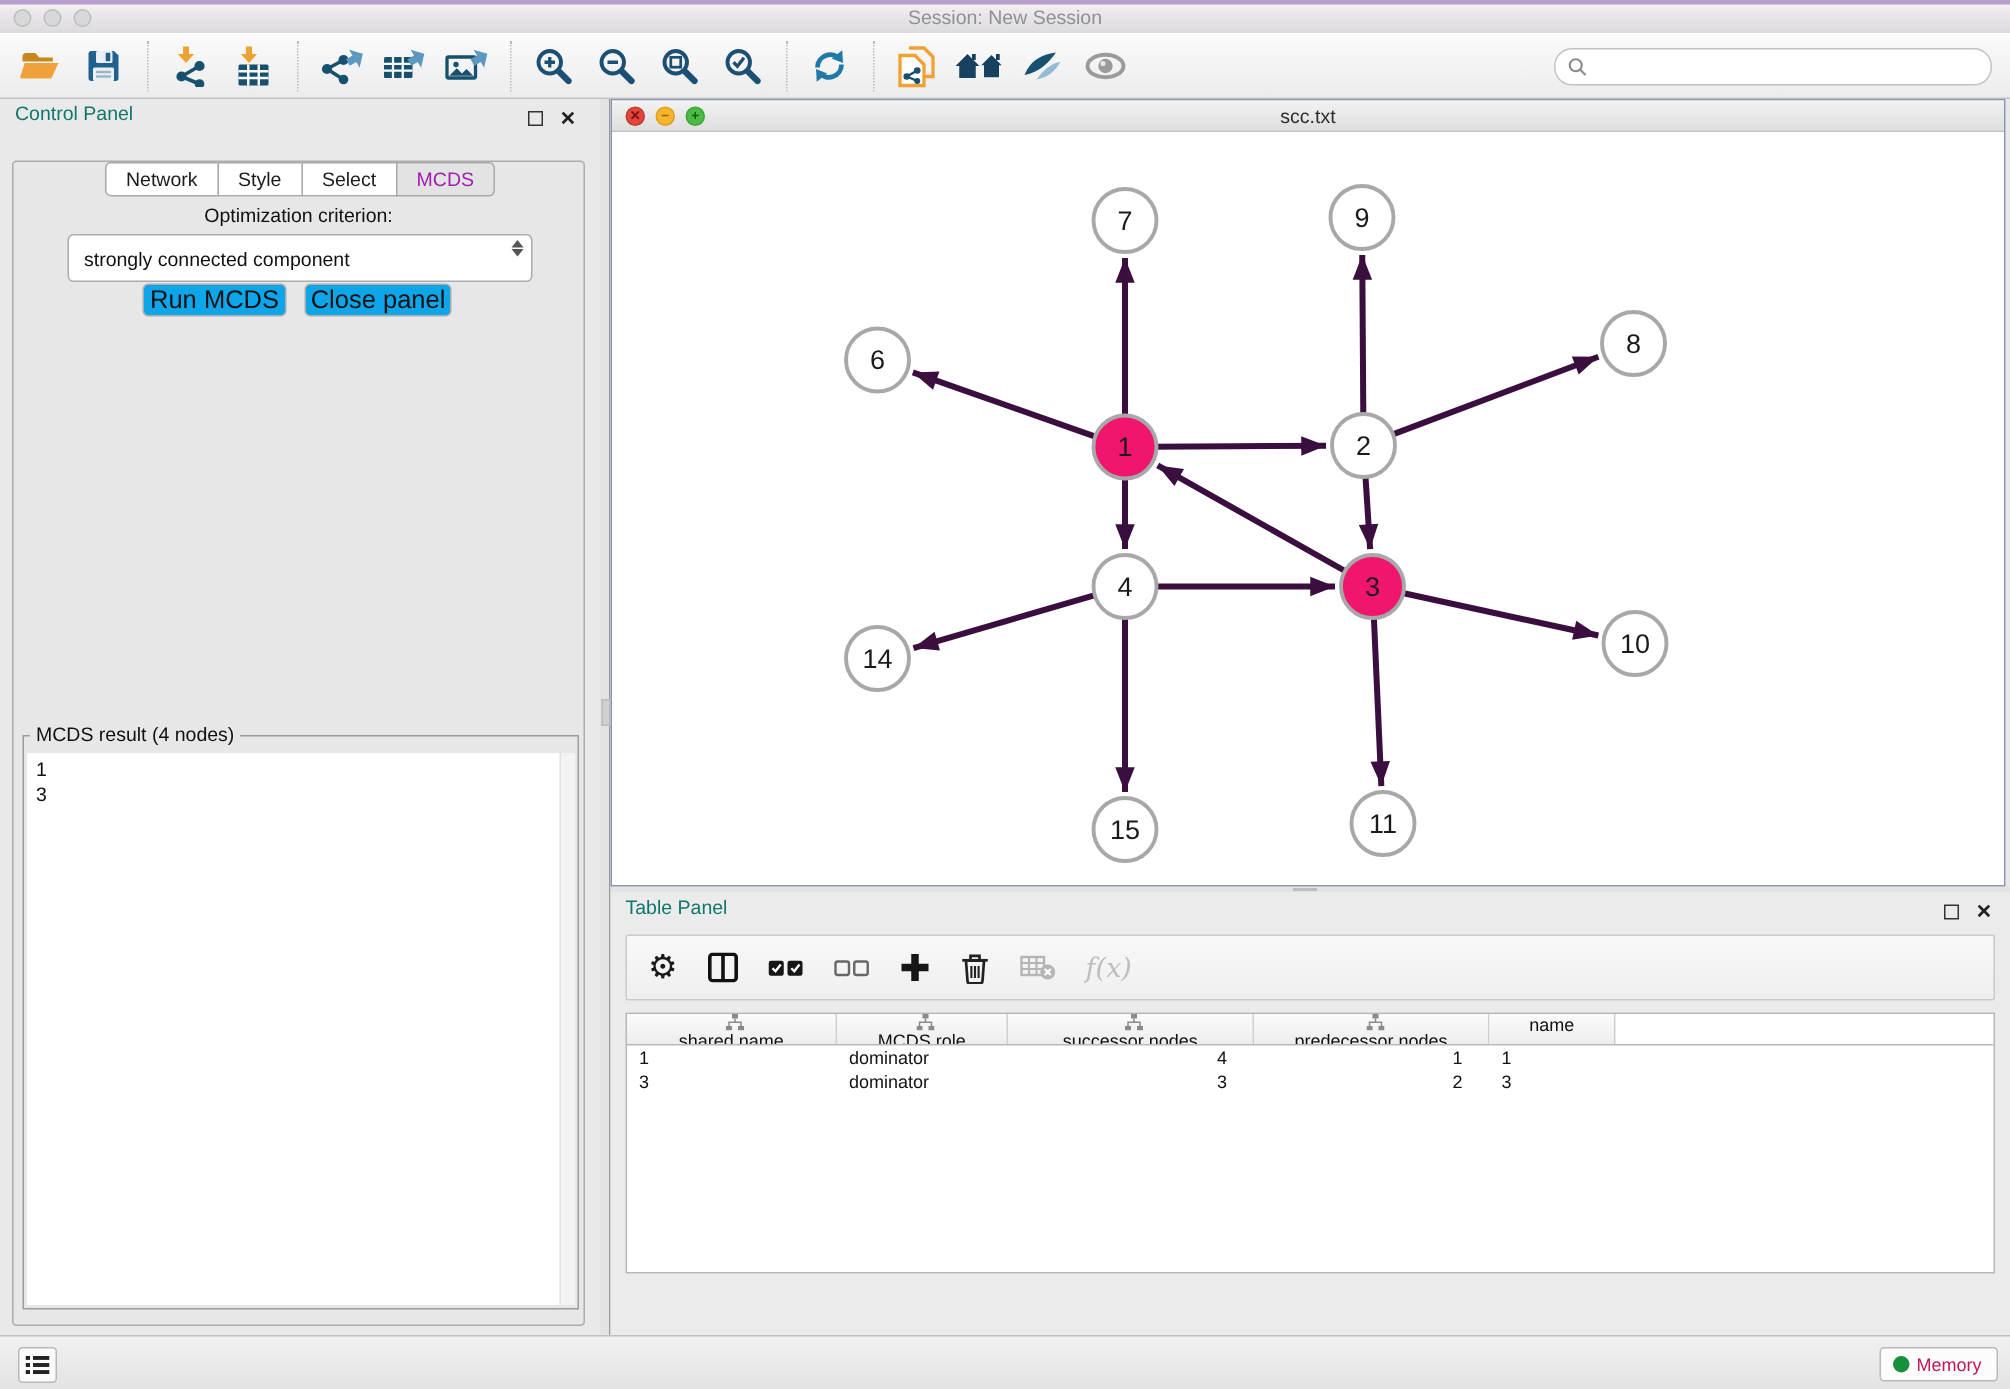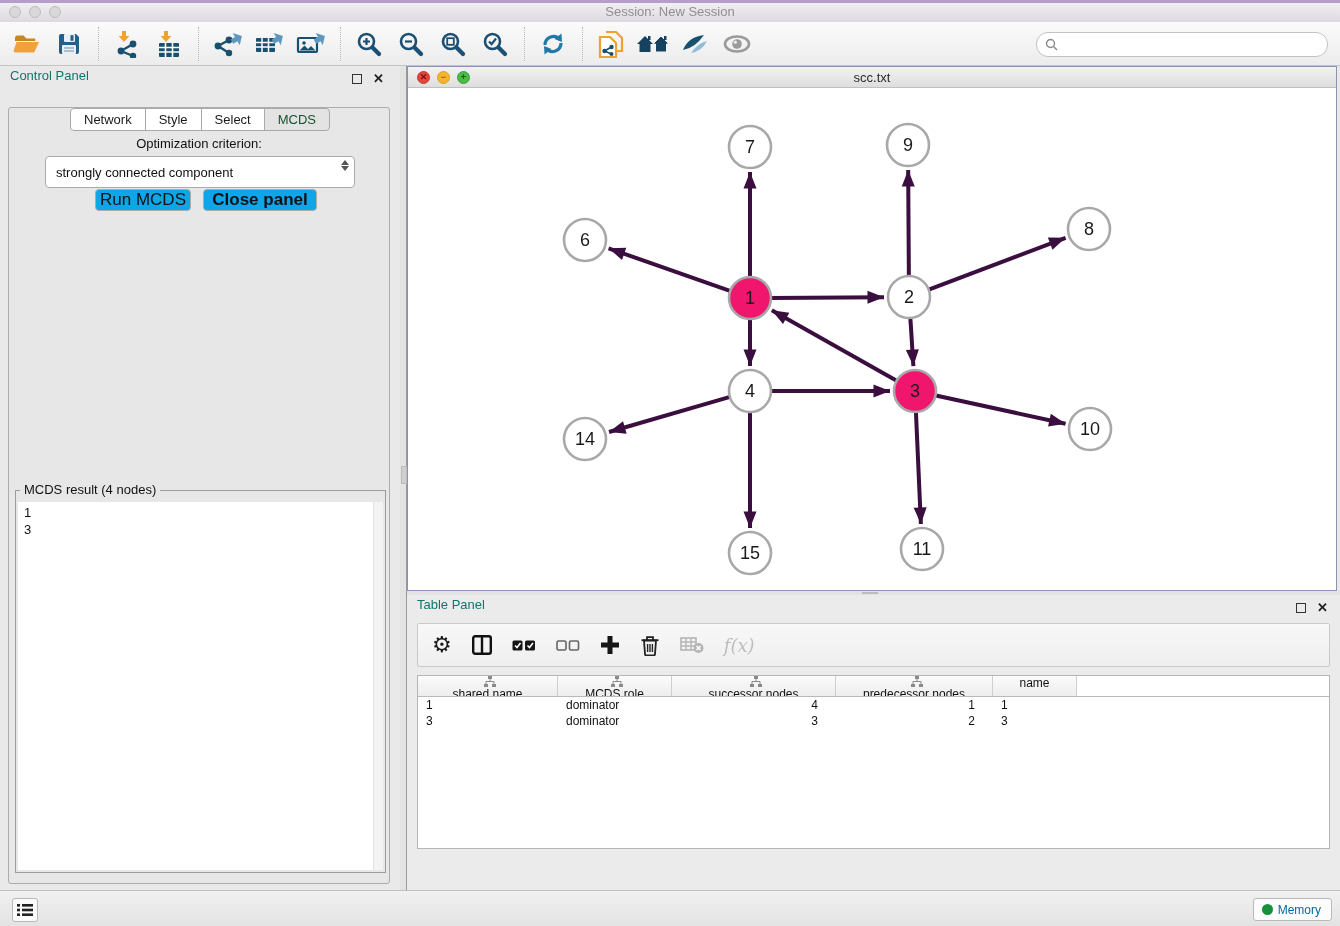--- a/index.html
+++ b/index.html
@@ -29,35 +29,35 @@
   #control-panel{position:absolute;left:0;top:66px;width:400px;height:824px;background:#E9E9E9;}
   .panel-head{position:absolute;left:0;top:0;width:100%;height:26px;}
   .panel-head .ptitle{position:absolute;left:10px;top:2px;font-size:13px;color:#0f766e;}
   .float-btn{position:absolute;top:8px;width:10px;height:10px;border:1.5px solid #333;box-sizing:border-box;}
   .close-btn{position:absolute;top:5px;font-size:13px;font-weight:bold;color:#222;line-height:16px;}
   .seg-tabs{position:absolute;display:flex;}
   .seg-tab{padding:3px 13px;font-size:13px;color:#1A1A1A;background:#FFF;
     border:1px solid #A9A9A9;margin-left:-1px;white-space:nowrap;}
   .seg-tab:first-child{border-radius:4px 0 0 4px;margin-left:0;}
   .seg-tab:last-child{border-radius:0 4px 4px 0;}
-  .seg-tab.selected{background:#E3E3E3;color:#14532d;}
+  .seg-tab.selected{background:#E3E3E3;color:#a21caf;}
   #cp-tabs{top:30px;left:50%;transform:translateX(-50%);z-index:3;margin-top:12px;}
   #cp-box{position:absolute;left:8px;top:41px;width:382px;height:777px;
     border:1px solid #ACACAC;border-radius:3px;background:#E7E7E7;box-sizing:border-box;}
   #opt-label{position:absolute;left:0;right:0;top:28px;text-align:center;font-size:13px;color:#111;}
   #criterion-select{position:absolute;left:36px;top:48px;width:310px;height:32px;background:#fff;
     border:1px solid #ABABAB;border-radius:4px;box-sizing:border-box;display:flex;align-items:center;
     font-size:13px;color:#111;padding-left:10px;}
   #criterion-select .stepper{position:absolute;right:5px;top:3px;display:flex;flex-direction:column;gap:1px;}
   .tri-up{width:0;height:0;border-left:4px solid transparent;border-right:4px solid transparent;border-bottom:5px solid #555;}
   .tri-dn{width:0;height:0;border-left:4px solid transparent;border-right:4px solid transparent;border-top:5px solid #555;}
   .mac-btn{position:absolute;height:22px;background:#0ea5e9;border:1px solid #ABABAB;border-radius:4px;
     font-size:17px;color:#111;display:flex;align-items:center;justify-content:center;box-sizing:border-box;}
   #run-btn{left:86px;top:81px;width:96px;}
-  #closep-btn{left:194px;top:81px;width:114px;font-weight:bold;}
+  #closep-btn{left:194px;top:81px;width:98px;}
   #result-fieldset{position:absolute;left:6px;top:382px;width:371px;height:383px;
     border:1px solid #9C9C9C;box-sizing:border-box;}
   #result-legend{position:absolute;left:4px;top:-9px;background:#E7E7E7;padding:0 4px;font-size:13px;color:#111;}
   #result-area{position:absolute;left:2px;right:2px;top:11px;bottom:2px;background:#FFF;}
   #result-text{position:absolute;left:6px;top:2px;font-size:13px;line-height:17px;color:#111;white-space:pre;}
   #result-scrollbar{position:absolute;right:0;top:0;bottom:0;width:9px;background:#F3F3F3;border-left:1px solid #E2E2E2;}
   
   #v-splitter{position:absolute;left:400px;top:66px;width:7px;height:824px;background:#E3E3E3;
     border-right:1px solid #9A9A9A;box-sizing:border-box;}
   #v-splitter .grip{position:absolute;left:1px;top:400px;width:4px;height:16px;background:#CFCFCF;border:1px solid #BBB;}
@@ -91,21 +91,21 @@
   .tcell{box-sizing:border-box;font-size:12px;color:#111;white-space:nowrap;overflow:hidden;}
   .a-left{text-align:left;padding-left:8px;}
   .a-right{text-align:right;padding-right:18px;}
   #tp-tabs{bottom:8px;left:50%;transform:translateX(-50%);}
   
   #statusbar{position:absolute;left:0;top:890px;width:100%;height:36px;
     background:linear-gradient(#F1F1F1,#E3E3E3);border-top:1px solid #C0C0C0;box-sizing:border-box;}
   #list-btn{position:absolute;left:12px;top:7px;width:26px;height:24px;background:#FAFAFA;
     border:1px solid #B8B8B8;border-radius:3px;display:flex;align-items:center;justify-content:center;box-sizing:border-box;}
   #memory-btn{position:absolute;right:8px;top:7px;height:23px;padding:0 10px 0 8px;background:#FCFCFC;
-    border:1px solid #B9B9B9;border-radius:3px;display:flex;align-items:center;gap:5px;font-size:12px;color:#0369a1;box-sizing:border-box;}
+    border:1px solid #B9B9B9;border-radius:3px;display:flex;align-items:center;gap:5px;font-size:12px;color:#be185d;box-sizing:border-box;}
   #memory-dot{width:11px;height:11px;border-radius:50%;background:#17903C;}
 </style>
 </head>
 <body>
 
 <div id="app">
 
   <div id="titlebar">
     <div class="purple-strip"></div>
     <span class="tl-dot" style="left:9px"></span>

